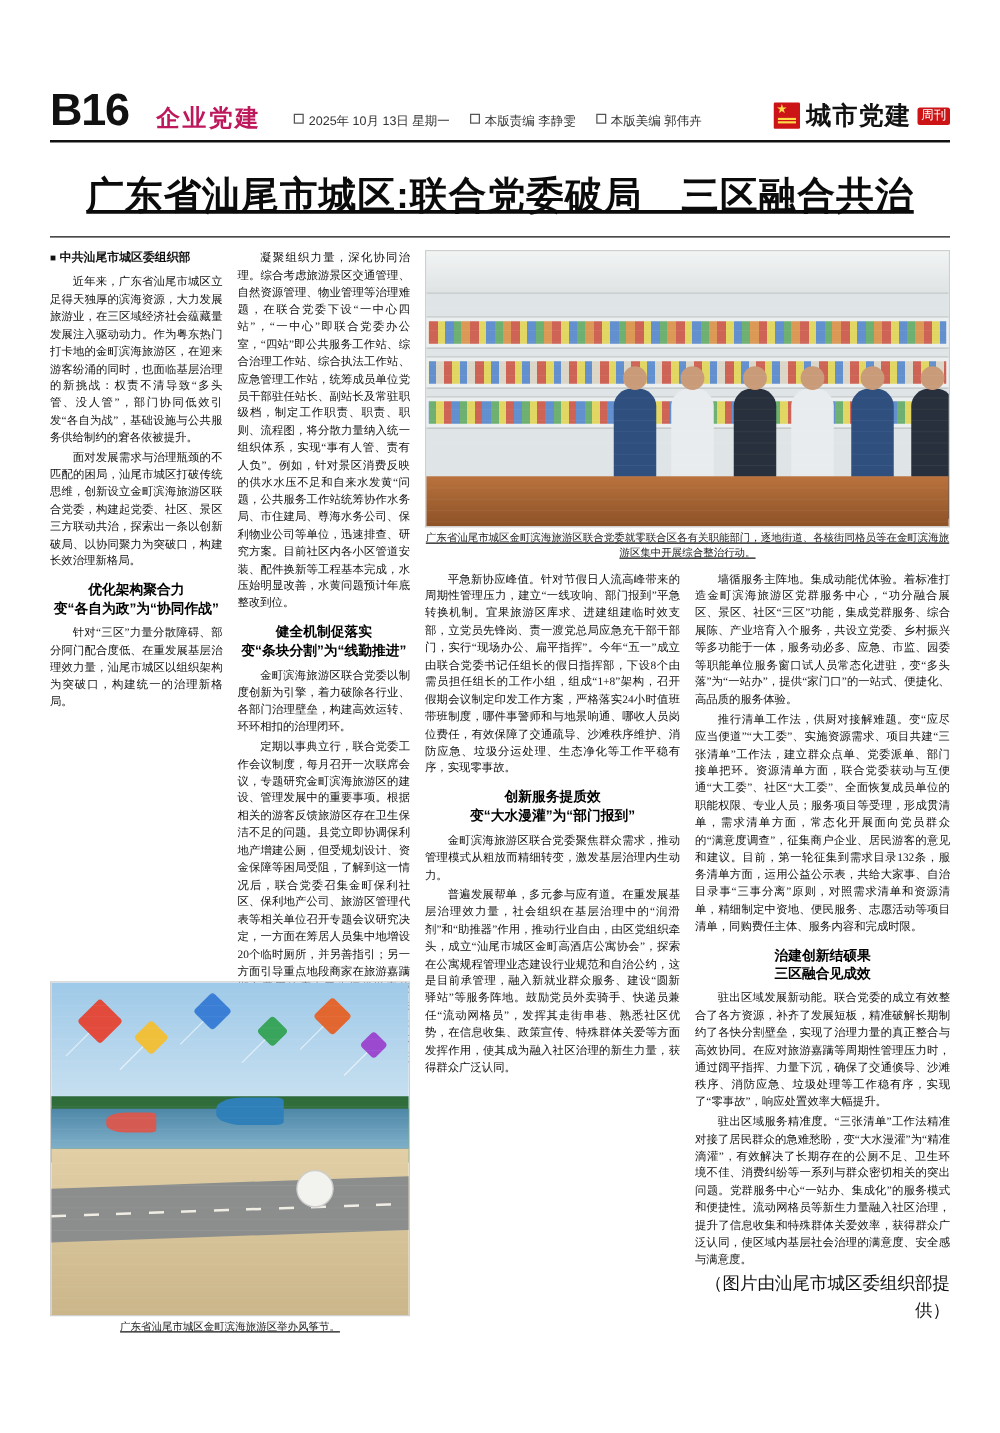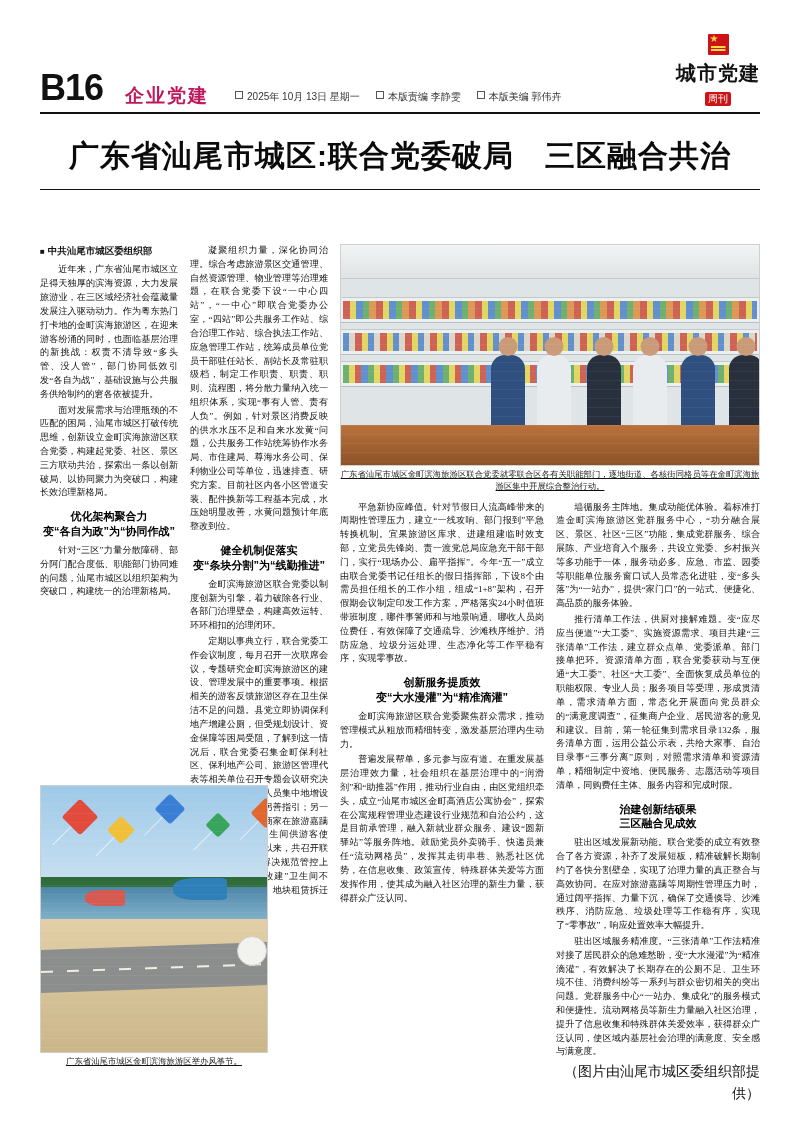--- a/index.html
+++ b/index.html
@@ -62,21 +62,20 @@
     width: 6px; height: 6px;
     border: 1px solid #555;
     margin-right: 4px;
     vertical-align: 1px;
   }
   .brand {
     display: flex;
     align-items: center;
     gap: 5px;
     padding-bottom: 0px;
-    flex-direction: column;
   }
   .brand-flag {
     width: 21px; height: 21px;
     background: #cc1417;
     position: relative;
     border-radius: 1px;
   }
   .brand-flag::before {
     content: "★";
     position: absolute;
@@ -110,34 +109,35 @@
   }
   
   .headline {
     text-align: center;
     font-family: "Liberation Sans", sans-serif;
     font-weight: bold;
     font-size: 30px;
     letter-spacing: 1px;
     margin: 22px 0 12px 0;
     color: #0b0b0b;
+    text-decoration: underline;
   }
   .rule {
     border-bottom: 1px solid #111;
     margin-bottom: 10px;
   }
   
   .body-grid {
     display: grid;
     grid-template-columns: 138px 138px 1fr 1fr;
     column-gap: 12px;
     height: 868px;
     position: relative;
   }
-  .col { position: relative; margin-top: 44px; }
+  .col { position: relative; }
   .col-text {
     font-size: 9.1px;
     line-height: 1.52;
     text-align: justify;
     color: #111;
     font-family: "Liberation Serif", "DejaVu Serif", serif;
   }
   .byline {
     font-family: "Liberation Sans", sans-serif;
     font-size: 9.5px;
@@ -310,21 +310,21 @@
   <div class="rule"></div>
 
   <div class="body-grid">
 
     <div class="col col-text">
       <div class="byline">中共汕尾市城区委组织部</div>
       <p class="para">近年来，广东省汕尾市城区立足得天独厚的滨海资源，大力发展旅游业，在三区域经济社会蕴藏量发展注入驱动动力。作为粤东热门打卡地的金町滨海旅游区，在迎来游客纷涌的同时，也面临基层治理的新挑战：权责不清导致“多头管、没人管”，部门协同低效引发“各自为战”，基础设施与公共服务供给制约的窘各依被提升。</p>
       <p class="para">面对发展需求与治理瓶颈的不匹配的困局，汕尾市城区打破传统思维，创新设立金町滨海旅游区联合党委，构建起党委、社区、景区三方联动共治，探索出一条以创新破局、以协同聚力为突破口，构建长效治理新格局。</p>
       <div class="sub-head" style="white-space:pre-line;">优化架构聚合力
 变“各自为政”为“协同作战”</div>
-      <p class="para">针对“三区”力量分散障碍、部分阿门配合度低、职能部门协同难的问题，汕尾市城区以组织架构为突破口，构建统一的治理新格局。</p>
+      <p class="para">针对“三区”力量分散障碍、部分阿门配合度低、在重发展基层治理效力量，汕尾市城区以组织架构为突破口，构建统一的治理新格局。</p>
     </div>
 
     <div class="col col-text">
       <p class="para">凝聚组织力量，深化协同治理。综合考虑旅游景区交通管理、自然资源管理、物业管理等治理难题，在联合党委下设“一中心四站”，“一中心”即联合党委办公室，“四站”即公共服务工作站、综合治理工作站、综合执法工作站、应急管理工作站，统筹成员单位党员干部驻任站长、副站长及常驻职级档，制定工作职责、职责、职则、流程图，将分散力量纳入统一组织体系，实现“事有人管、责有人负”。例如，针对景区消费反映的供水水压不足和自来水发黄“问题，公共服务工作站统筹协作水务局、市住建局、尊海水务公司、保利物业公司等单位，迅速排查、研究方案。目前社区内各小区管道安装、配件换新等工程基本完成，水压始明显改善，水黄问题预计年底整改到位。</p>
       <div class="sub-head" style="white-space:pre-line;">健全机制促落实
 变“条块分割”为“线勤推进”</div>
       <p class="para">金町滨海旅游区联合党委以制度创新为引擎，着力破除各行业、各部门治理壁垒，构建高效运转、环环相扣的治理闭环。</p>
       <p class="para">定期以事典立行，联合党委工作会议制度，每月召开一次联席会议，专题研究金町滨海旅游区的建设、管理发展中的重要事项。根据相关的游客反馈旅游区存在卫生保洁不足的问题。县党立即协调保利地产增建公厕，但受规划设计、资金保障等困局受阻，了解到这一情况后，联合党委召集金町保利社区、保利地产公司、旅游区管理代表等相关单位召开专题会议研究决定，一方面在筹居人员集中地增设20个临时厕所，并另善指引；另一方面引导重点地段商家在旅游嘉蹒期免费开放店内卫生间供游客使用。联合党委成立以来，共召开联席会议8场，研究解决规范管控上的、乱停车、“在改建”卫生间不足、水压水原不畅、地块租赁拆迁手撤等事项。</p>
     </div>
 
@@ -353,38 +353,38 @@
             <div class="counter"></div>
             <div class="grid-lines"></div>
           </div>
           <figcaption class="photo-caption">广东省汕尾市城区金町滨海旅游区联合党委就零联合区各有关职能部门，逐地街道、各核街同格员等在金町滨海旅游区集中开展综合整治行动。</figcaption>
         </figure>
 
         <div class="two-col-text">
           <div class="col-text">
             <p class="para">平急新协应峰值。针对节假日人流高峰带来的周期性管理压力，建立“一线攻响、部门报到”平急转换机制。宜果旅游区库求、进建组建临时效支部，立党员先锋岗、责一渡党总局应急充干部干部门，实行“现场办公、扁平指挥”。今年“五一”成立由联合党委书记任组长的假日指挥部，下设8个由需员担任组长的工作小组，组成“1+8”架构，召开假期会议制定印发工作方案，严格落实24小时值班带班制度，哪件事警师和与地景响通、哪收人员岗位费任，有效保障了交通疏导、沙滩秩序维护、消防应急、垃圾分运处理、生态净化等工作平稳有序，实现零事故。</p>
             <div class="sub-head" style="white-space:pre-line;">创新服务提质效
-变“大水漫灌”为“精准滴灌”</div>
+变“大水漫灌”为“部门报到”</div>
             <p class="para">金町滨海旅游区联合党委聚焦群众需求，推动管理模式从粗放而精细转变，激发基层治理内生动力。</p>
             <p class="para">普遍发展帮单，多元参与应有道。在重发展基层治理效力量，社会组织在基层治理中的“润滑剂”和“助推器”作用，推动行业自由，由区党组织牵头，成立“汕尾市城区金町高酒店公寓协会”，探索在公寓规程管理业态建设行业规范和自治公约，这是目前承管理，融入新就业群众服务、建设“圆新驿站”等服务阵地。鼓励党员外卖骑手、快递员兼任“流动网格员”，发挥其走街串巷、熟悉社区优势，在信息收集、政策宣传、特殊群体关爱等方面发挥作用，使其成为融入社区治理的新生力量，获得群众广泛认同。</p>
           </div>
           <div class="col-text">
             <p class="para">墙循服务主阵地。集成动能优体验。着标准打造金町滨海旅游区党群服务中心，“功分融合展区、景区、社区“三区”功能，集成党群服务、综合展陈、产业培育入个服务，共设立党委、乡村振兴等多功能于一体，服务动必多、应急、市监、园委等职能单位服务窗口试人员常态化进驻，变“多头落”为“一站办”，提供“家门口”的一站式、便捷化、高品质的服务体验。</p>
             <p class="para">推行清单工作法，供厨对接解难题。变“应尽应当便道”“大工委”、实施资源需求、项目共建“三张清单”工作法，建立群众点单、党委派单、部门接单把环。资源清单方面，联合党委获动与互便通“大工委”、社区“大工委”、全面恢复成员单位的职能权限、专业人员；服务项目等受理，形成贯清单，需求清单方面，常态化开展面向党员群众的“满意度调查”，征集商户企业、居民游客的意见和建议。目前，第一轮征集到需求目录132条，服务清单方面，运用公益公示表，共给大家事、自治目录事“三事分离”原则，对照需求清单和资源清单，精细制定中资地、便民服务、志愿活动等项目清单，同购费任主体、服务内容和完成时限。</p>
             <div class="sub-head" style="white-space:pre-line;text-align:center;">治建创新结硕果
 三区融合见成效</div>
             <p class="para">驻出区域发展新动能。联合党委的成立有效整合了各方资源，补齐了发展短板，精准破解长期制约了各快分割壁垒，实现了治理力量的真正整合与高效协同。在应对旅游嘉蹒等周期性管理压力时，通过阔平指挥、力量下沉，确保了交通倏导、沙滩秩序、消防应急、垃圾处理等工作稳有序，实现了“零事故”，响应处置效率大幅提升。</p>
             <p class="para">驻出区域服务精准度。“三张清单”工作法精准对接了居民群众的急难愁盼，变“大水漫灌”为“精准滴灌”，有效解决了长期存在的公厕不足、卫生环境不佳、消费纠纷等一系列与群众密切相关的突出问题。党群服务中心“一站办、集成化”的服务模式和便捷性。流动网格员等新生力量融入社区治理，提升了信息收集和特殊群体关爱效率，获得群众广泛认同，使区域内基层社会治理的满意度、安全感与满意度。</p>
             <div class="footer-note">（图片由汕尾市城区委组织部提供）</div>
           </div>
         </div>
       </div>
     </div>
 
-    <figure style="position:absolute; left:0; bottom:0; width:228px;">
+    <figure style="position:absolute; left:0; bottom:0; width:288px;">
       <div class="photo-bottom">
         <div class="sky"></div>
         <div class="palms"></div>
         <div class="sea"></div>
         <div class="beach"></div>
         <div class="road"></div>
         <div class="kite" style="left:26px; top:18px; background:#e24a3c;"></div>
         <div class="kite" style="left:70px; top:34px; background:#f0c03a; width:20px; height:20px;"></div>
         <div class="kite" style="left:118px; top:12px; background:#3a7fd5; width:22px; height:22px;"></div>
         <div class="kite" style="left:168px; top:30px; background:#39a55c; width:18px; height:18px;"></div>

